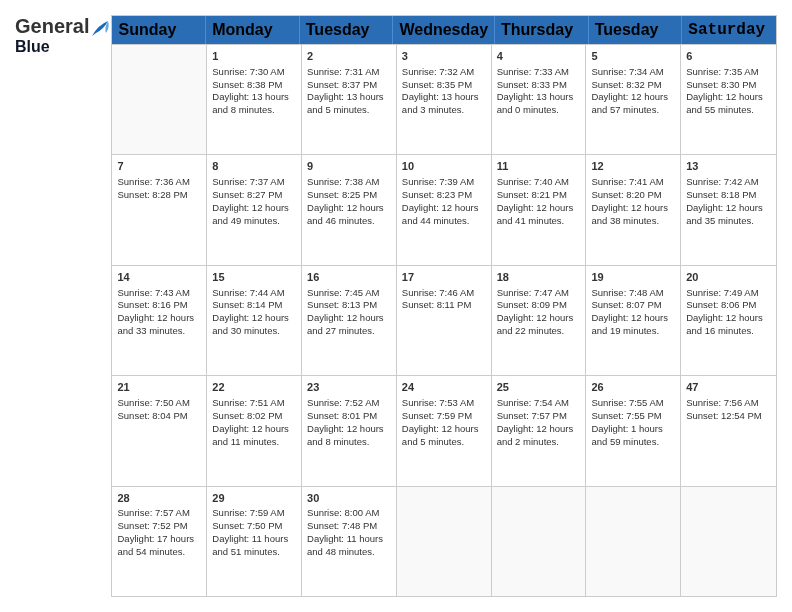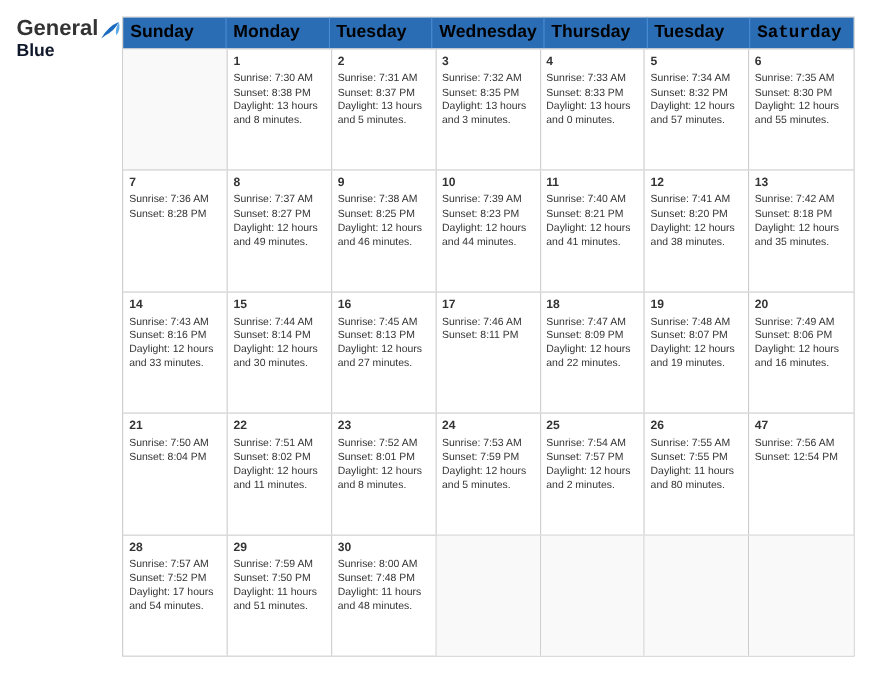--- a/index.html
+++ b/index.html
@@ -269,21 +269,21 @@
           <div class="cal-cell">
             <div class="day-num">25</div>
             <div>Sunrise: 7:54 AM</div>
             <div>Sunset: 7:57 PM</div>
             <div>Daylight: 12 hours and 2 minutes.</div>
           </div>
           <div class="cal-cell">
             <div class="day-num">26</div>
             <div>Sunrise: 7:55 AM</div>
             <div>Sunset: 7:55 PM</div>
-            <div>Daylight: 11 hours and 80 minutes.</div>
+            <div>Daylight: 1 hours and 59 minutes.</div>
           </div>
           <div class="cal-cell">
             <div class="day-num">47</div>
             <div>Sunrise: 7:56 AM</div>
             <div>Sunset: 12:54 PM</div>
           </div>
         </div>
         <div class="cal-row">
           <div class="cal-cell">
             <div class="day-num">28</div>

